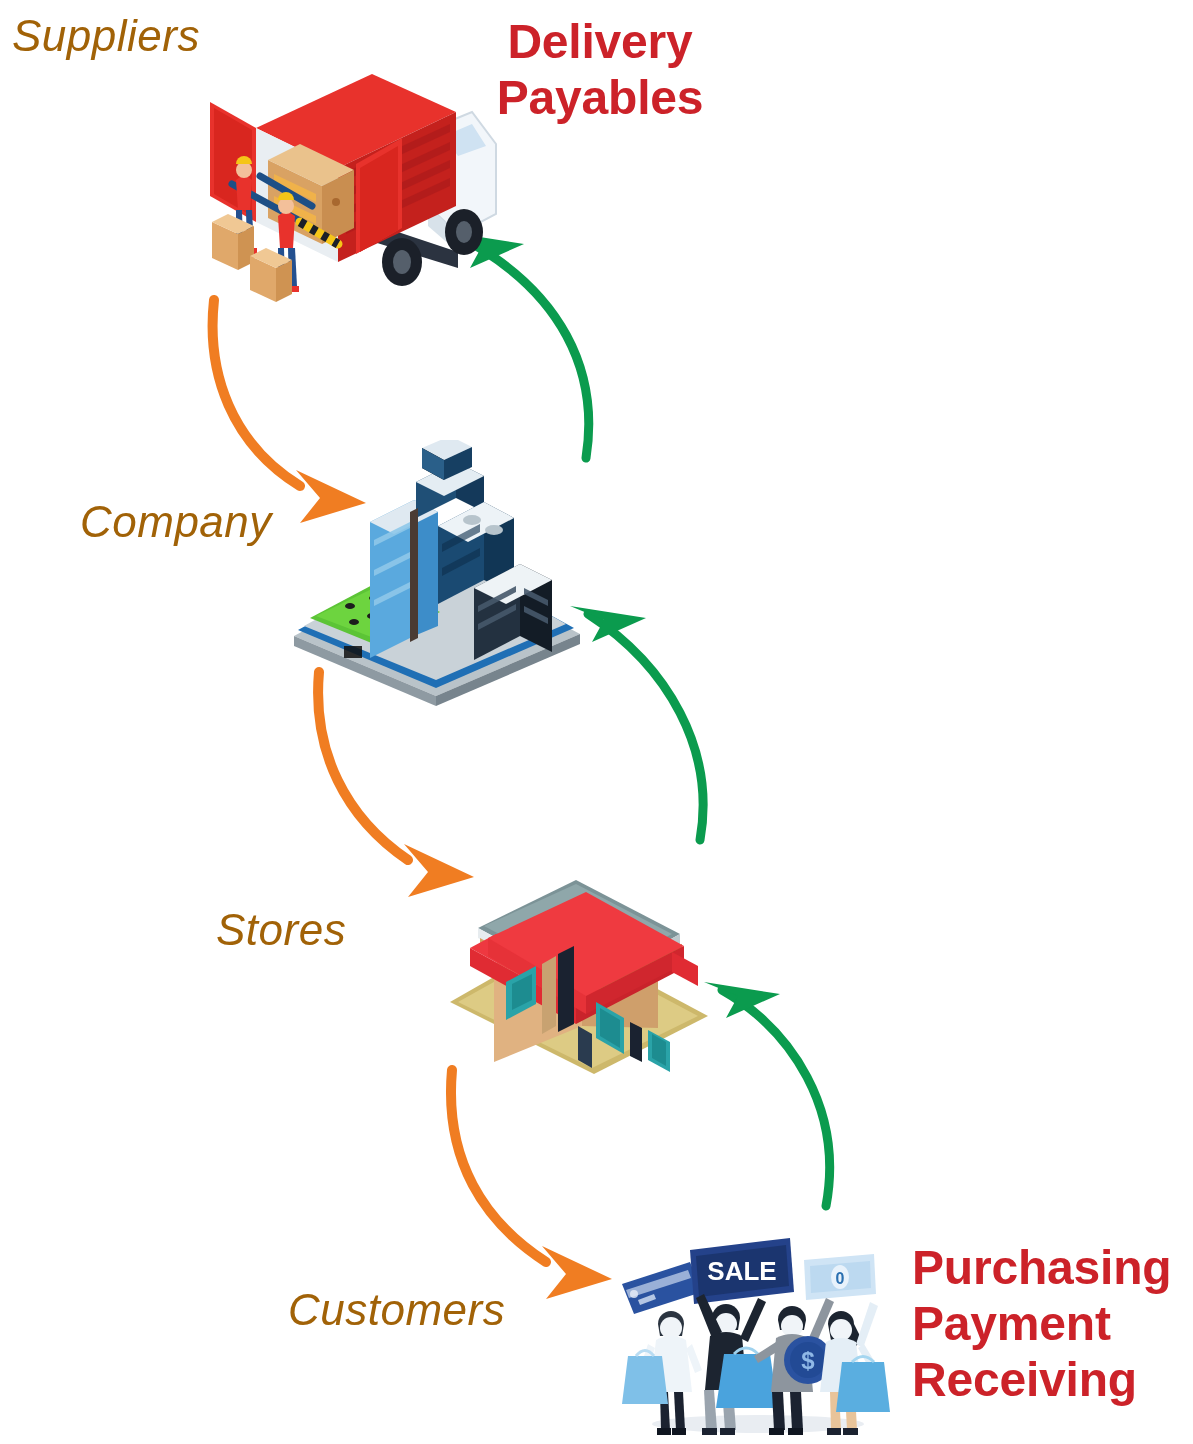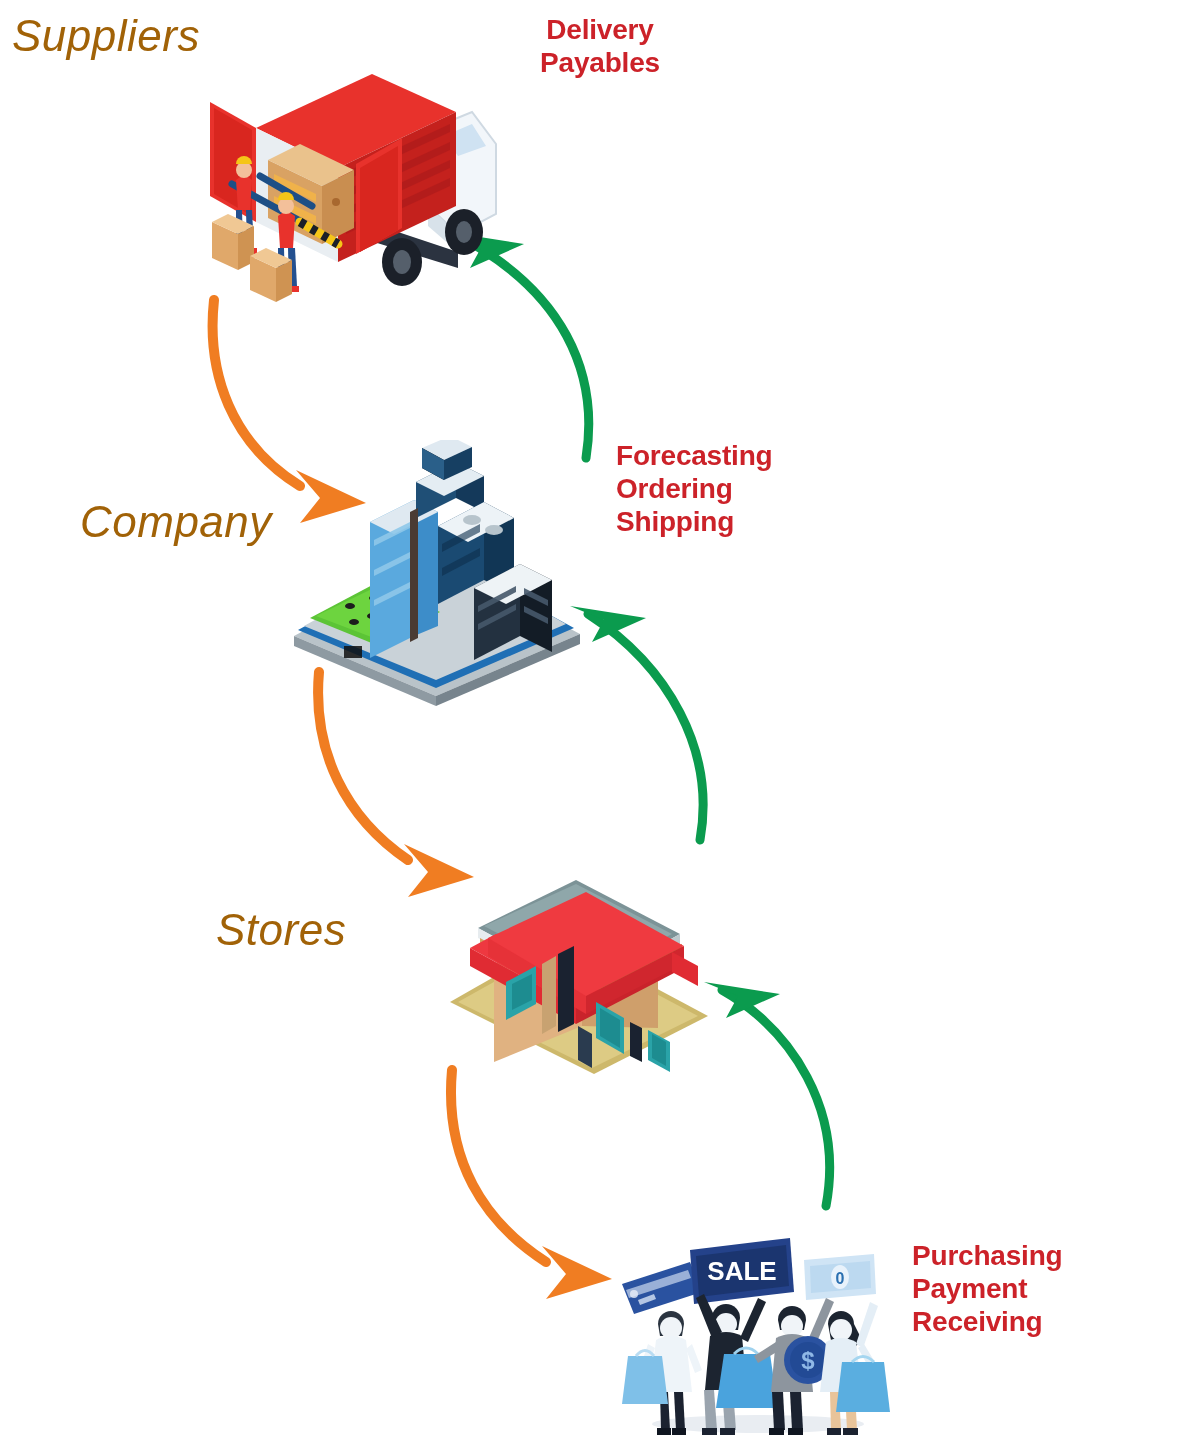--- a/index.html
+++ b/index.html
@@ -8,21 +8,21 @@
     font-family:"Liberation Sans","DejaVu Sans",sans-serif;
   }
   #stage{position:absolute;inset:0;}
 
   
   .tier-label{
     position:absolute;font-style:italic;font-weight:400;color:#a16207;
     font-size:44px;line-height:1;white-space:nowrap;letter-spacing:.5px;
   }
   .proc{
-    position:absolute;color:#cc2229;font-weight:700;font-size:28px;
+    position:absolute;color:#cc2229;font-weight:700;font-size:48px;
     line-height:1.17;white-space:pre-line;letter-spacing:-.2px;
   }
   .proc.center{text-align:center;}
   .proc.left{text-align:left;}
 
   
   svg.layer{position:absolute;left:0;top:0;width:1193px;height:1444px;overflow:visible;}
 
   .art{position:absolute;}
 </style>
@@ -63,26 +63,24 @@
 
     <g>
       <path d="M826,1206 C844,1110 792,1030 722,990" fill="none" stroke="#0b9b4e" stroke-width="9" stroke-linecap="round"></path>
       <path d="M704,982 L780,994 L726,1018 L738,996 Z" fill="#0b9b4e"></path>
     </g>
   </svg>
 
   <div class="tier-label" style="left:12px;top:14px;">Suppliers</div>
   <div class="tier-label" style="left:80px;top:500px;">Company</div>
   <div class="tier-label" style="left:216px;top:884px;margin-top:24px;">Stores</div>
+  <div class="tier-label" style="left:288px;top:1288px;">Customers</div>
 
   <div class="proc center" style="left:492px;top:14px;width:216px;">Delivery
 Payables</div>
-  <div class="proc left" style="left:616px;top:440px;width:300px;">Forecasting
-Ordering
-Shipping</div>
   <div class="proc left" style="left:912px;top:1240px;width:290px;">Purchasing
 Payment
 Receiving</div>
 
   <svg class="art" style="left:196px;top:56px;width:310px;height:256px;" viewBox="0 0 310 256">
 
     <path d="M232,74 L276,56 L300,88 L300,158 L262,178 L232,150 Z" fill="#f2f6fa" stroke="#cfd9e2" stroke-width="2"></path>
     <path d="M248,80 L276,68 L290,90 L262,100 Z" fill="#cfe2f2"></path>
     <path d="M232,150 L262,178 L262,196 L232,170 Z" fill="#d8e2ea"></path>
 

